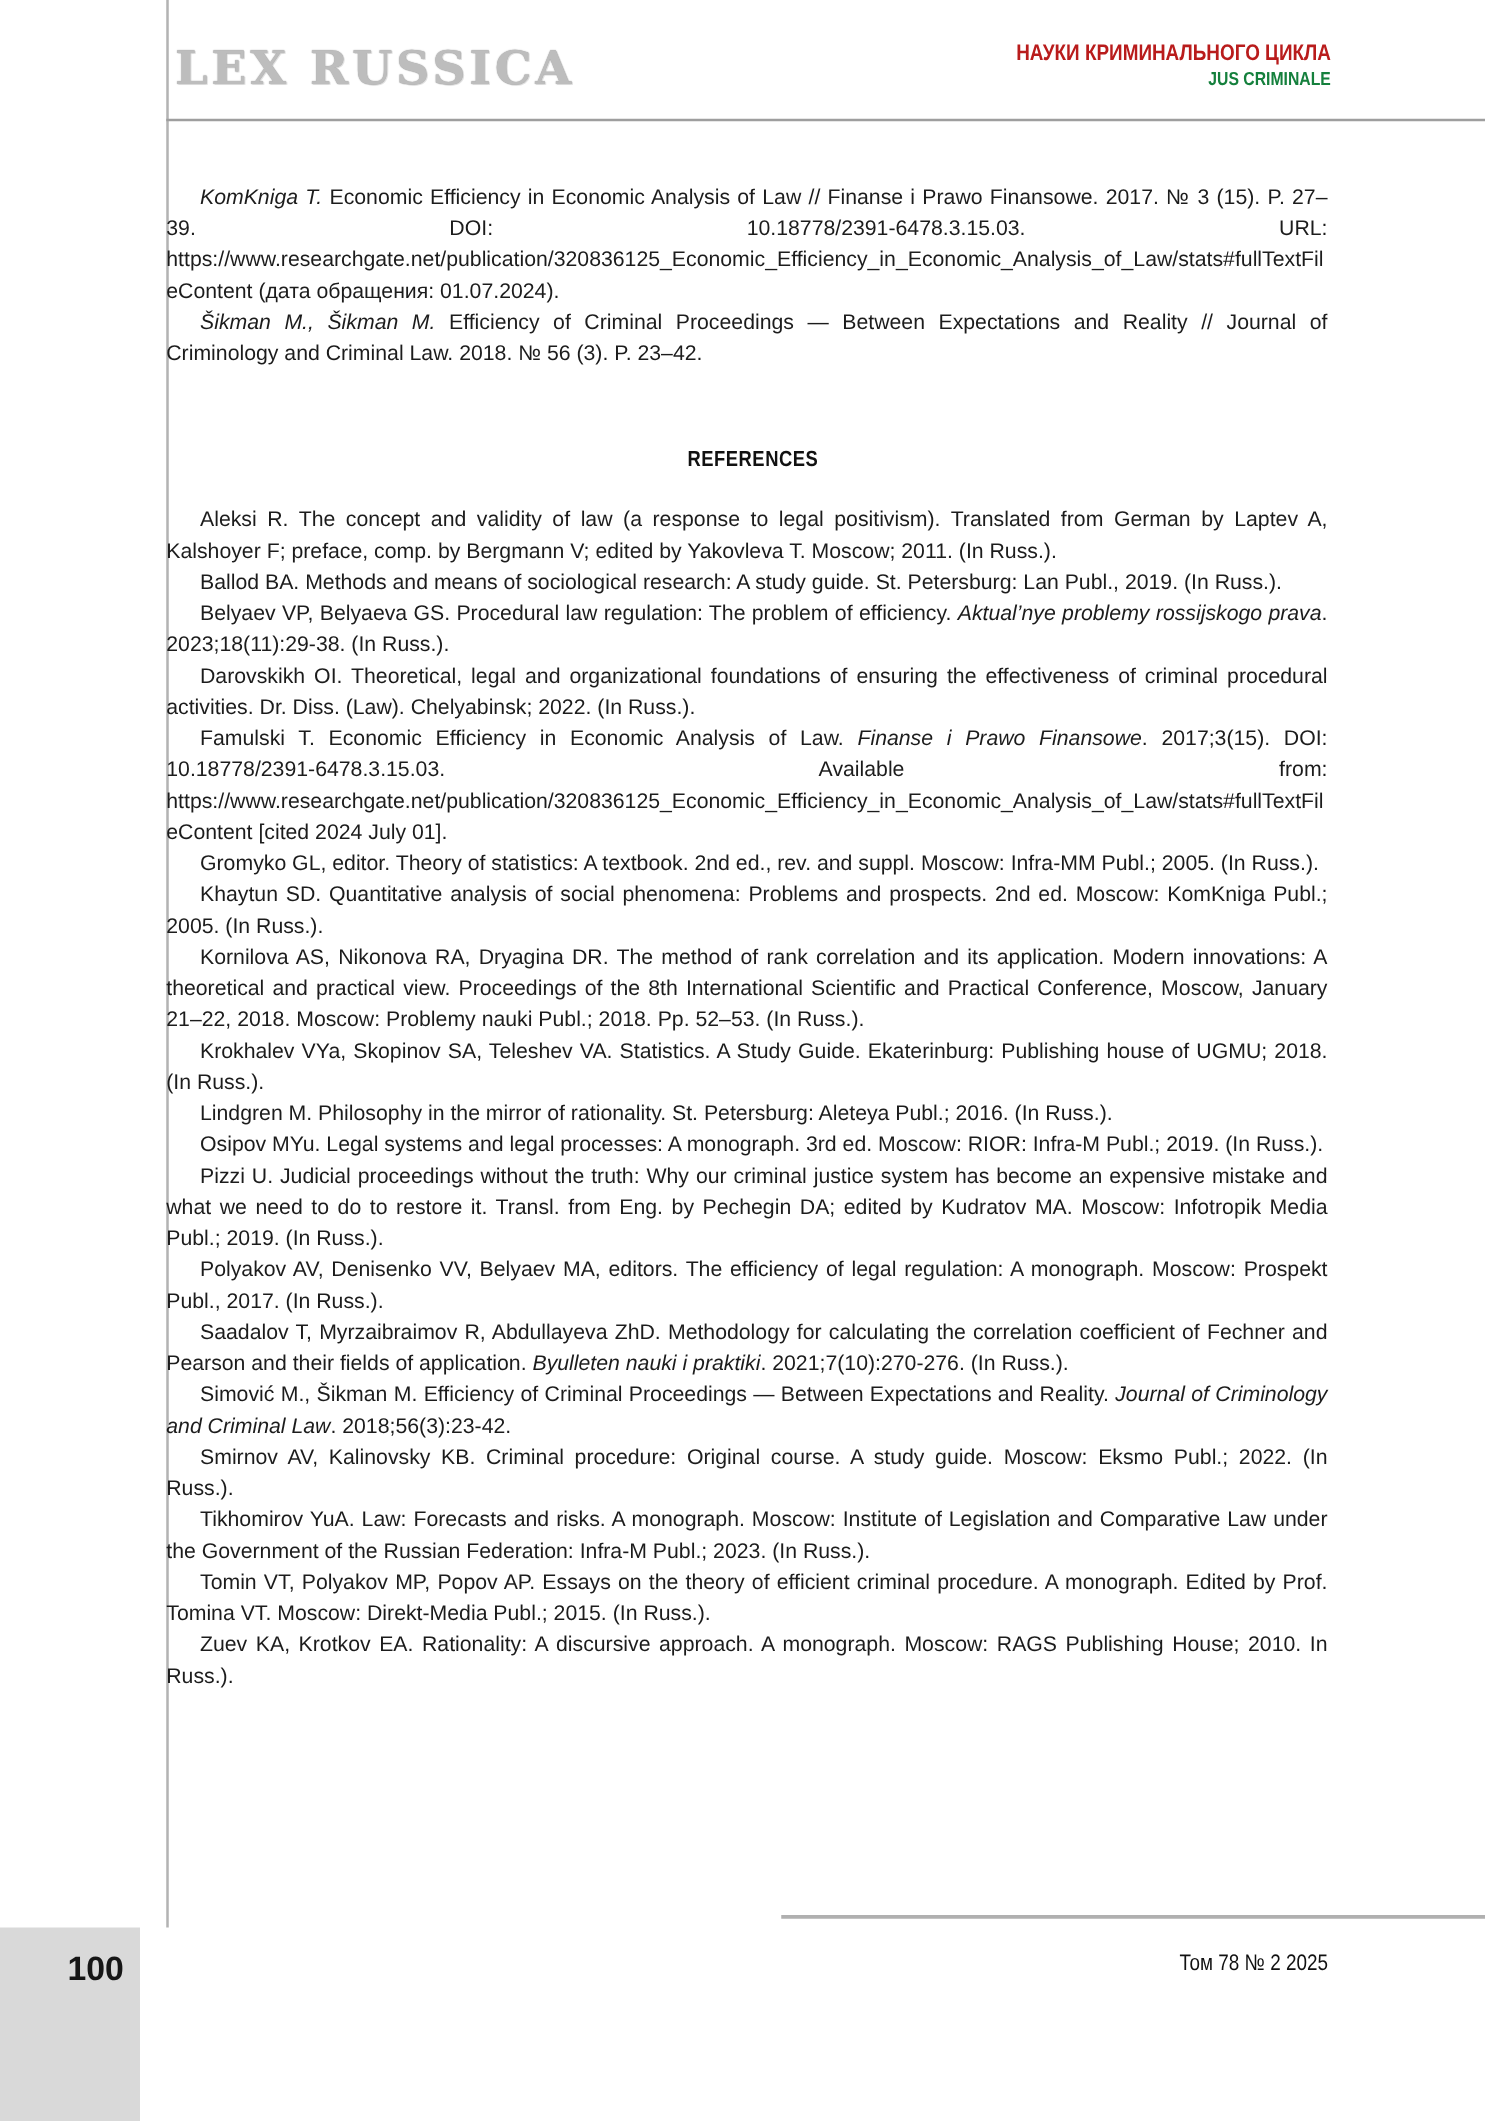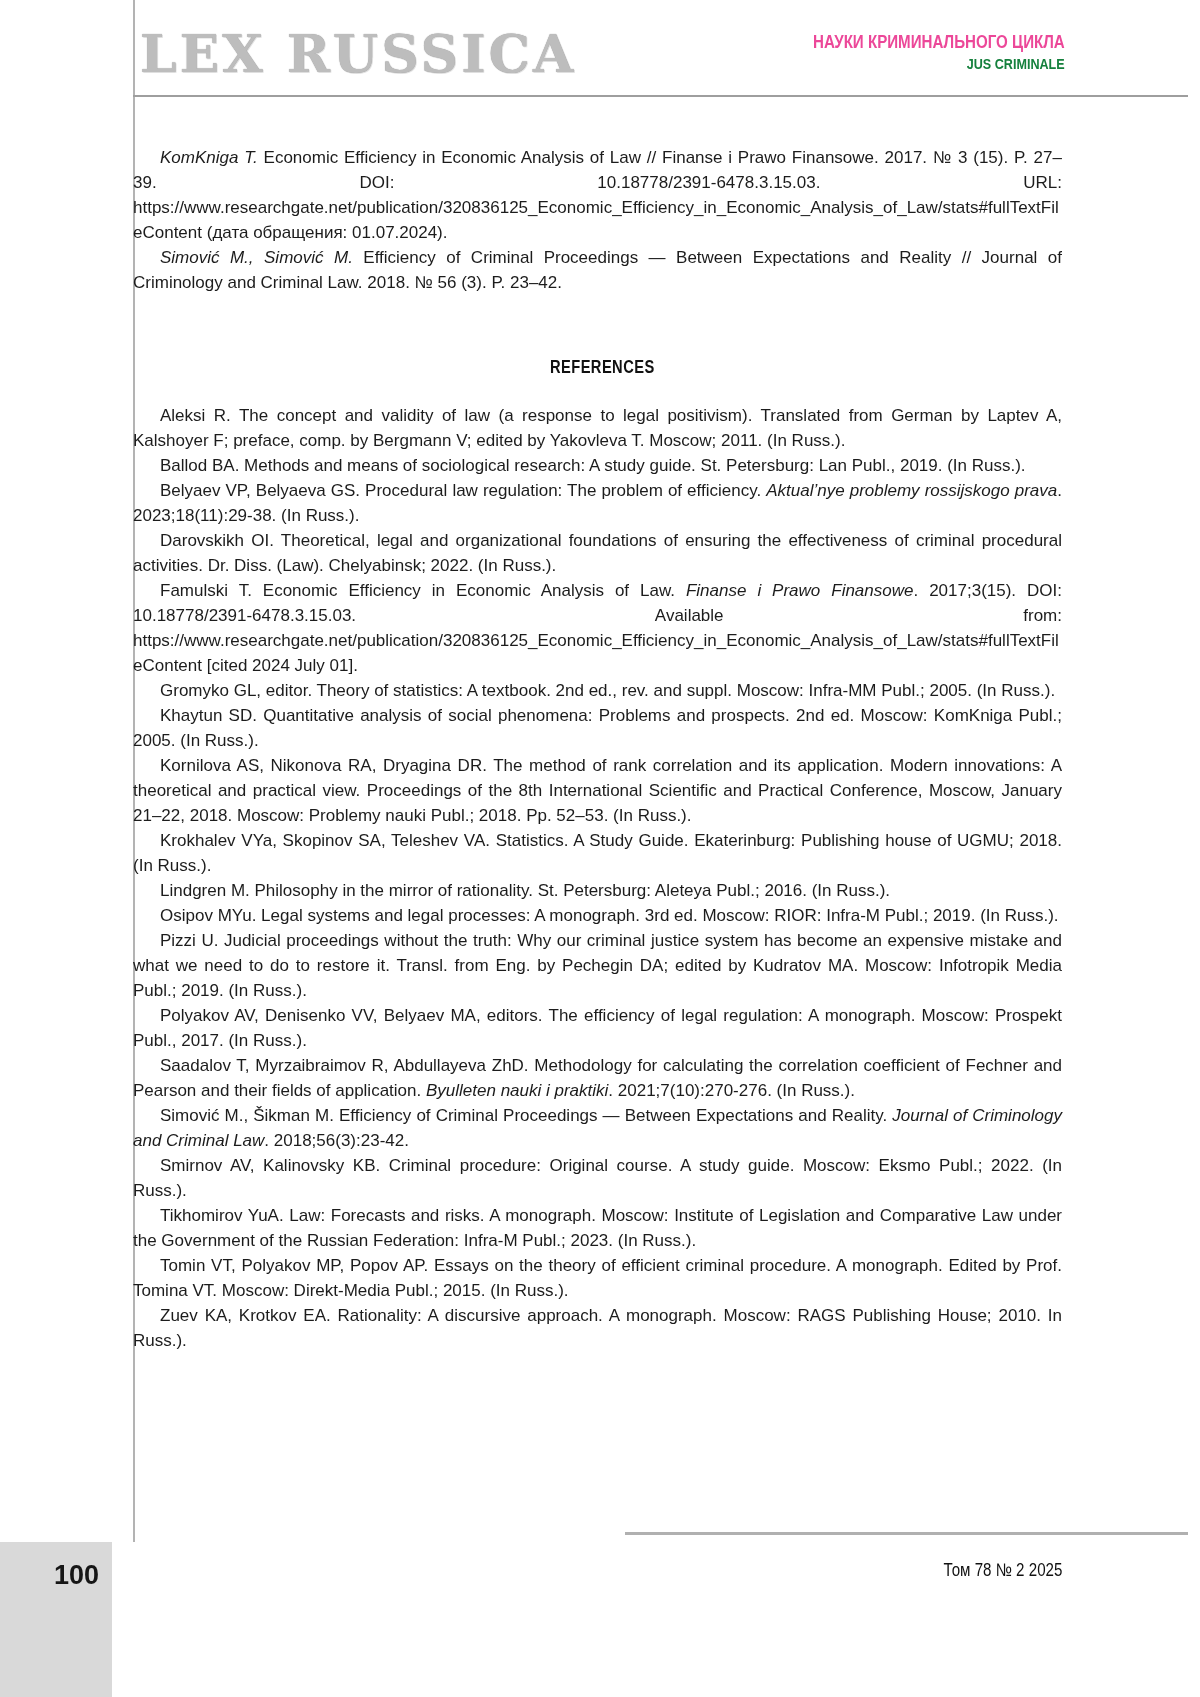--- a/index.html
+++ b/index.html
@@ -7,26 +7,26 @@
     width:1200px;height:1697px;position:relative;background:#ffffff;
     font-family:"Liberation Sans",sans-serif;color:#1c1c1c;overflow:hidden;
   }
   
   .vrule{position:absolute;left:133px;top:0;width:2px;height:1542px;background:#b3b3b3;}
   .header-rule{position:absolute;left:133px;right:12px;top:95px;height:2px;background:#9e9e9e;}
   .footer-rule{position:absolute;left:625px;right:12px;top:1532px;height:3px;background:#b0b0b0;}
   
   .logo{
     position:absolute;left:140px;top:24px;
-    font-family:"DejaVu Serif",serif;font-weight:bold;font-size:52px;line-height:60px;
+    font-family:"DejaVu Serif",serif;font-weight:bold;font-size:37px;line-height:60px;
     color:#bdbdbd;letter-spacing:3px;
     text-shadow:0 0 1px #8f8f8f, 1px 1px 0 #e8e8e8;
   }
   .rubric{position:absolute;right:135px;top:30px;text-align:right;}
-  .rubric-ru{font-weight:bold;font-size:18px;line-height:24px;color:#ec4899;}
+  .rubric-ru{font-weight:bold;font-size:18px;line-height:24px;color:#b91c1c;}
   .rubric-la{font-size:15px;line-height:20px;color:#15803d;font-weight:bold;}
   .cond{display:inline-block;transform:scaleX(0.84);}
   .cond-r{transform-origin:100% 50%;}
   .cond-c{transform-origin:50% 50%;}
   
   .content{position:absolute;left:133px;top:145px;width:929px;}
   .content p{
     margin:0;font-size:17px;line-height:25px;text-align:justify;text-indent:27px;
     overflow-wrap:break-word;word-wrap:break-word;
   }
@@ -49,21 +49,21 @@
 
 <div class="logo">LEX RUSSICA</div>
 <div class="rubric">
   <div class="rubric-ru"><span class="cond cond-r">НАУКИ КРИМИНАЛЬНОГО ЦИКЛА</span></div>
   <div class="rubric-la"><span class="cond cond-r">JUS CRIMINALE</span></div>
 </div>
 
 <div class="content">
   <div>
       <p><span class="it">KomKniga T.</span><span> Economic Efficiency in Economic Analysis of Law // Finanse i Prawo Finansowe. 2017. № 3 (15). P. 27–39. DOI: 10.18778/2391-6478.3.15.03. URL: https://www.researchgate.net/publication/320836125_Economic_Efficiency_in_Economic_Analysis_of_Law/stats#fullTextFileContent (дата обращения: 01.07.2024).</span></p>
-      <p><span class="it">Simović M., Simović M.</span><span> Efficiency of Criminal Proceedings — Between Expectations and Reality // Journal of Criminology and Criminal Law. 2018. № 56 (3). P. 23–42.</span></p>
+      <p><span class="it">Šikman M., Šikman M.</span><span> Efficiency of Criminal Proceedings — Between Expectations and Reality // Journal of Criminology and Criminal Law. 2018. № 56 (3). P. 23–42.</span></p>
     </div>
   <div class="refs-heading"><span class="cond cond-c">REFERENCES</span></div>
   <div>
       <p><span>Aleksi R. The concept and validity of law (a response to legal positivism). Translated from German by Laptev A, Kalshoyer F; preface, comp. by Bergmann V; edited by Yakovleva T. Moscow; 2011. (In Russ.).</span></p>
       <p><span>Ballod BA. Methods and means of sociological research: A study guide. St. Petersburg: Lan Publ., 2019. (In Russ.).</span></p>
       <p><span>Belyaev VP, Belyaeva GS. Procedural law regulation: The problem of efficiency. </span><span class="it">Aktual’nye problemy rossijskogo prava</span><span>. 2023;18(11):29-38. (In Russ.).</span></p>
       <p><span>Darovskikh OI. Theoretical, legal and organizational foundations of ensuring the effectiveness of criminal procedural activities. Dr. Diss. (Law). Chelyabinsk; 2022. (In Russ.).</span></p>
       <p><span>Famulski T. Economic Efficiency in Economic Analysis of Law. </span><span class="it">Finanse i Prawo Finansowe</span><span>. 2017;3(15). DOI: 10.18778/2391-6478.3.15.03. Available from: https://www.researchgate.net/publication/320836125_Economic_Efficiency_in_Economic_Analysis_of_Law/stats#fullTextFileContent [cited 2024 July 01].</span></p>
       <p><span>Gromyko GL, editor. Theory of statistics: A textbook. 2nd ed., rev. and suppl. Moscow: Infra-MM Publ.; 2005. (In Russ.).</span></p>
       <p><span>Khaytun SD. Quantitative analysis of social phenomena: Problems and prospects. 2nd ed. Moscow: KomKniga Publ.; 2005. (In Russ.).</span></p>

